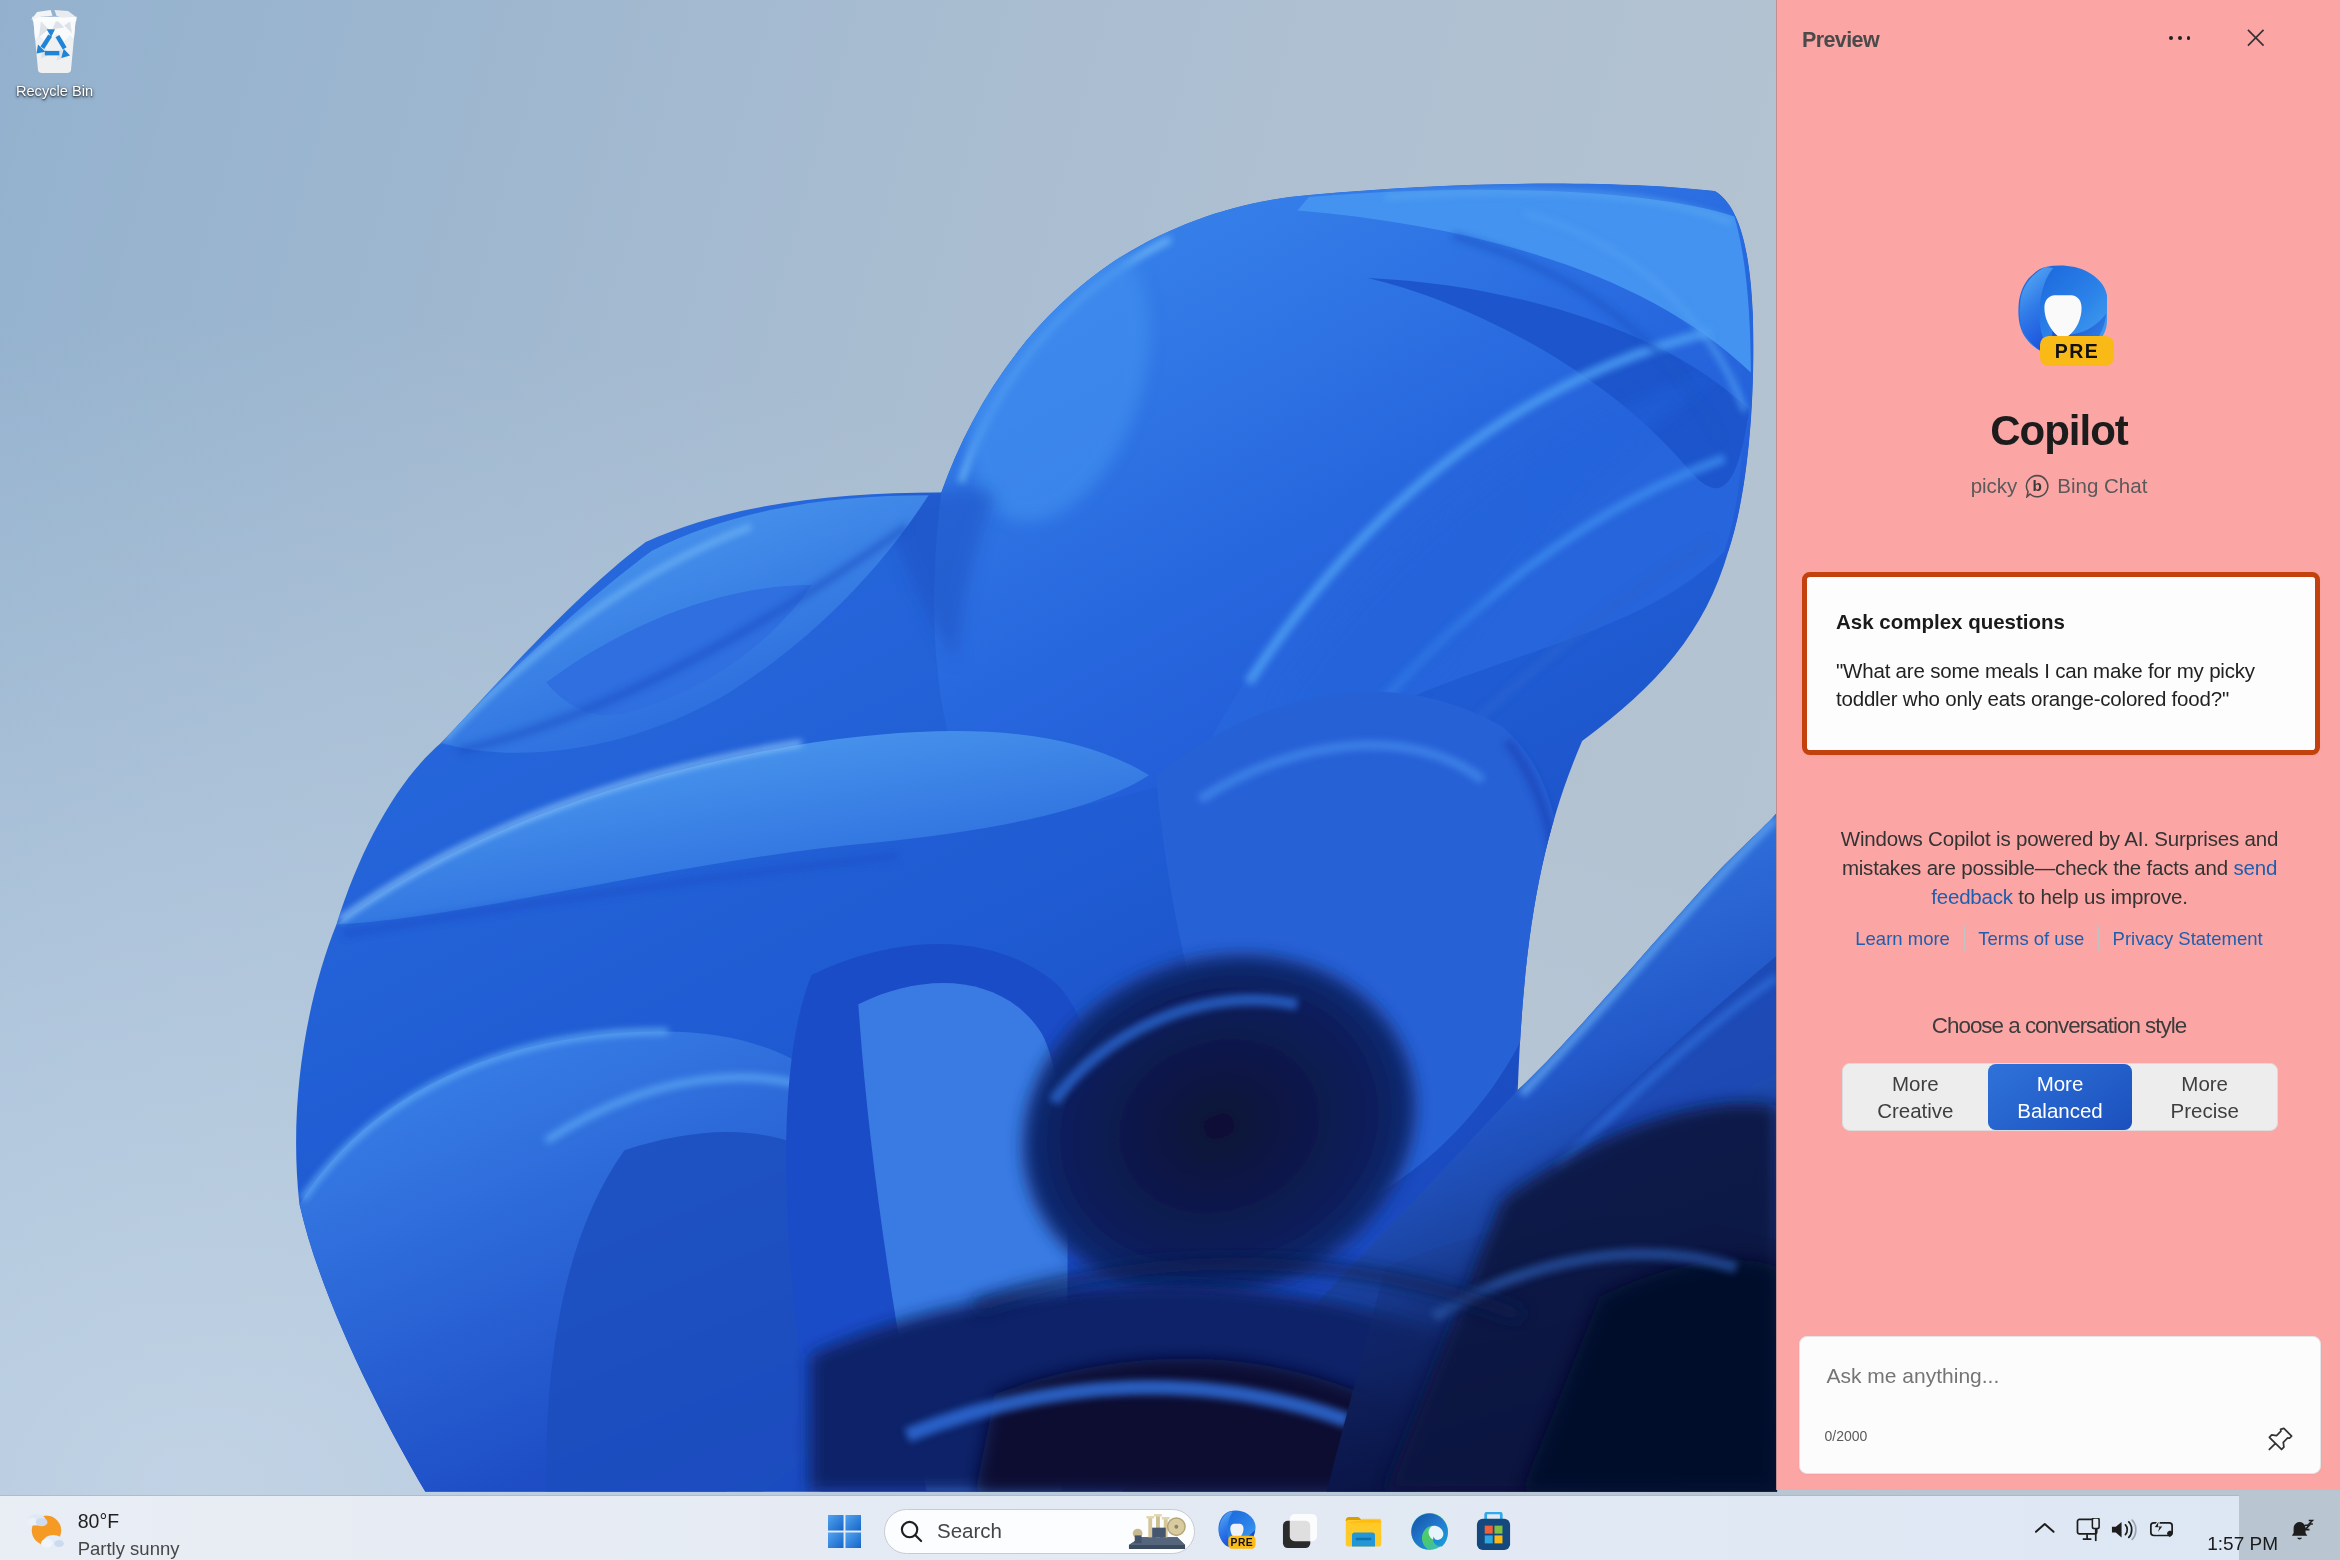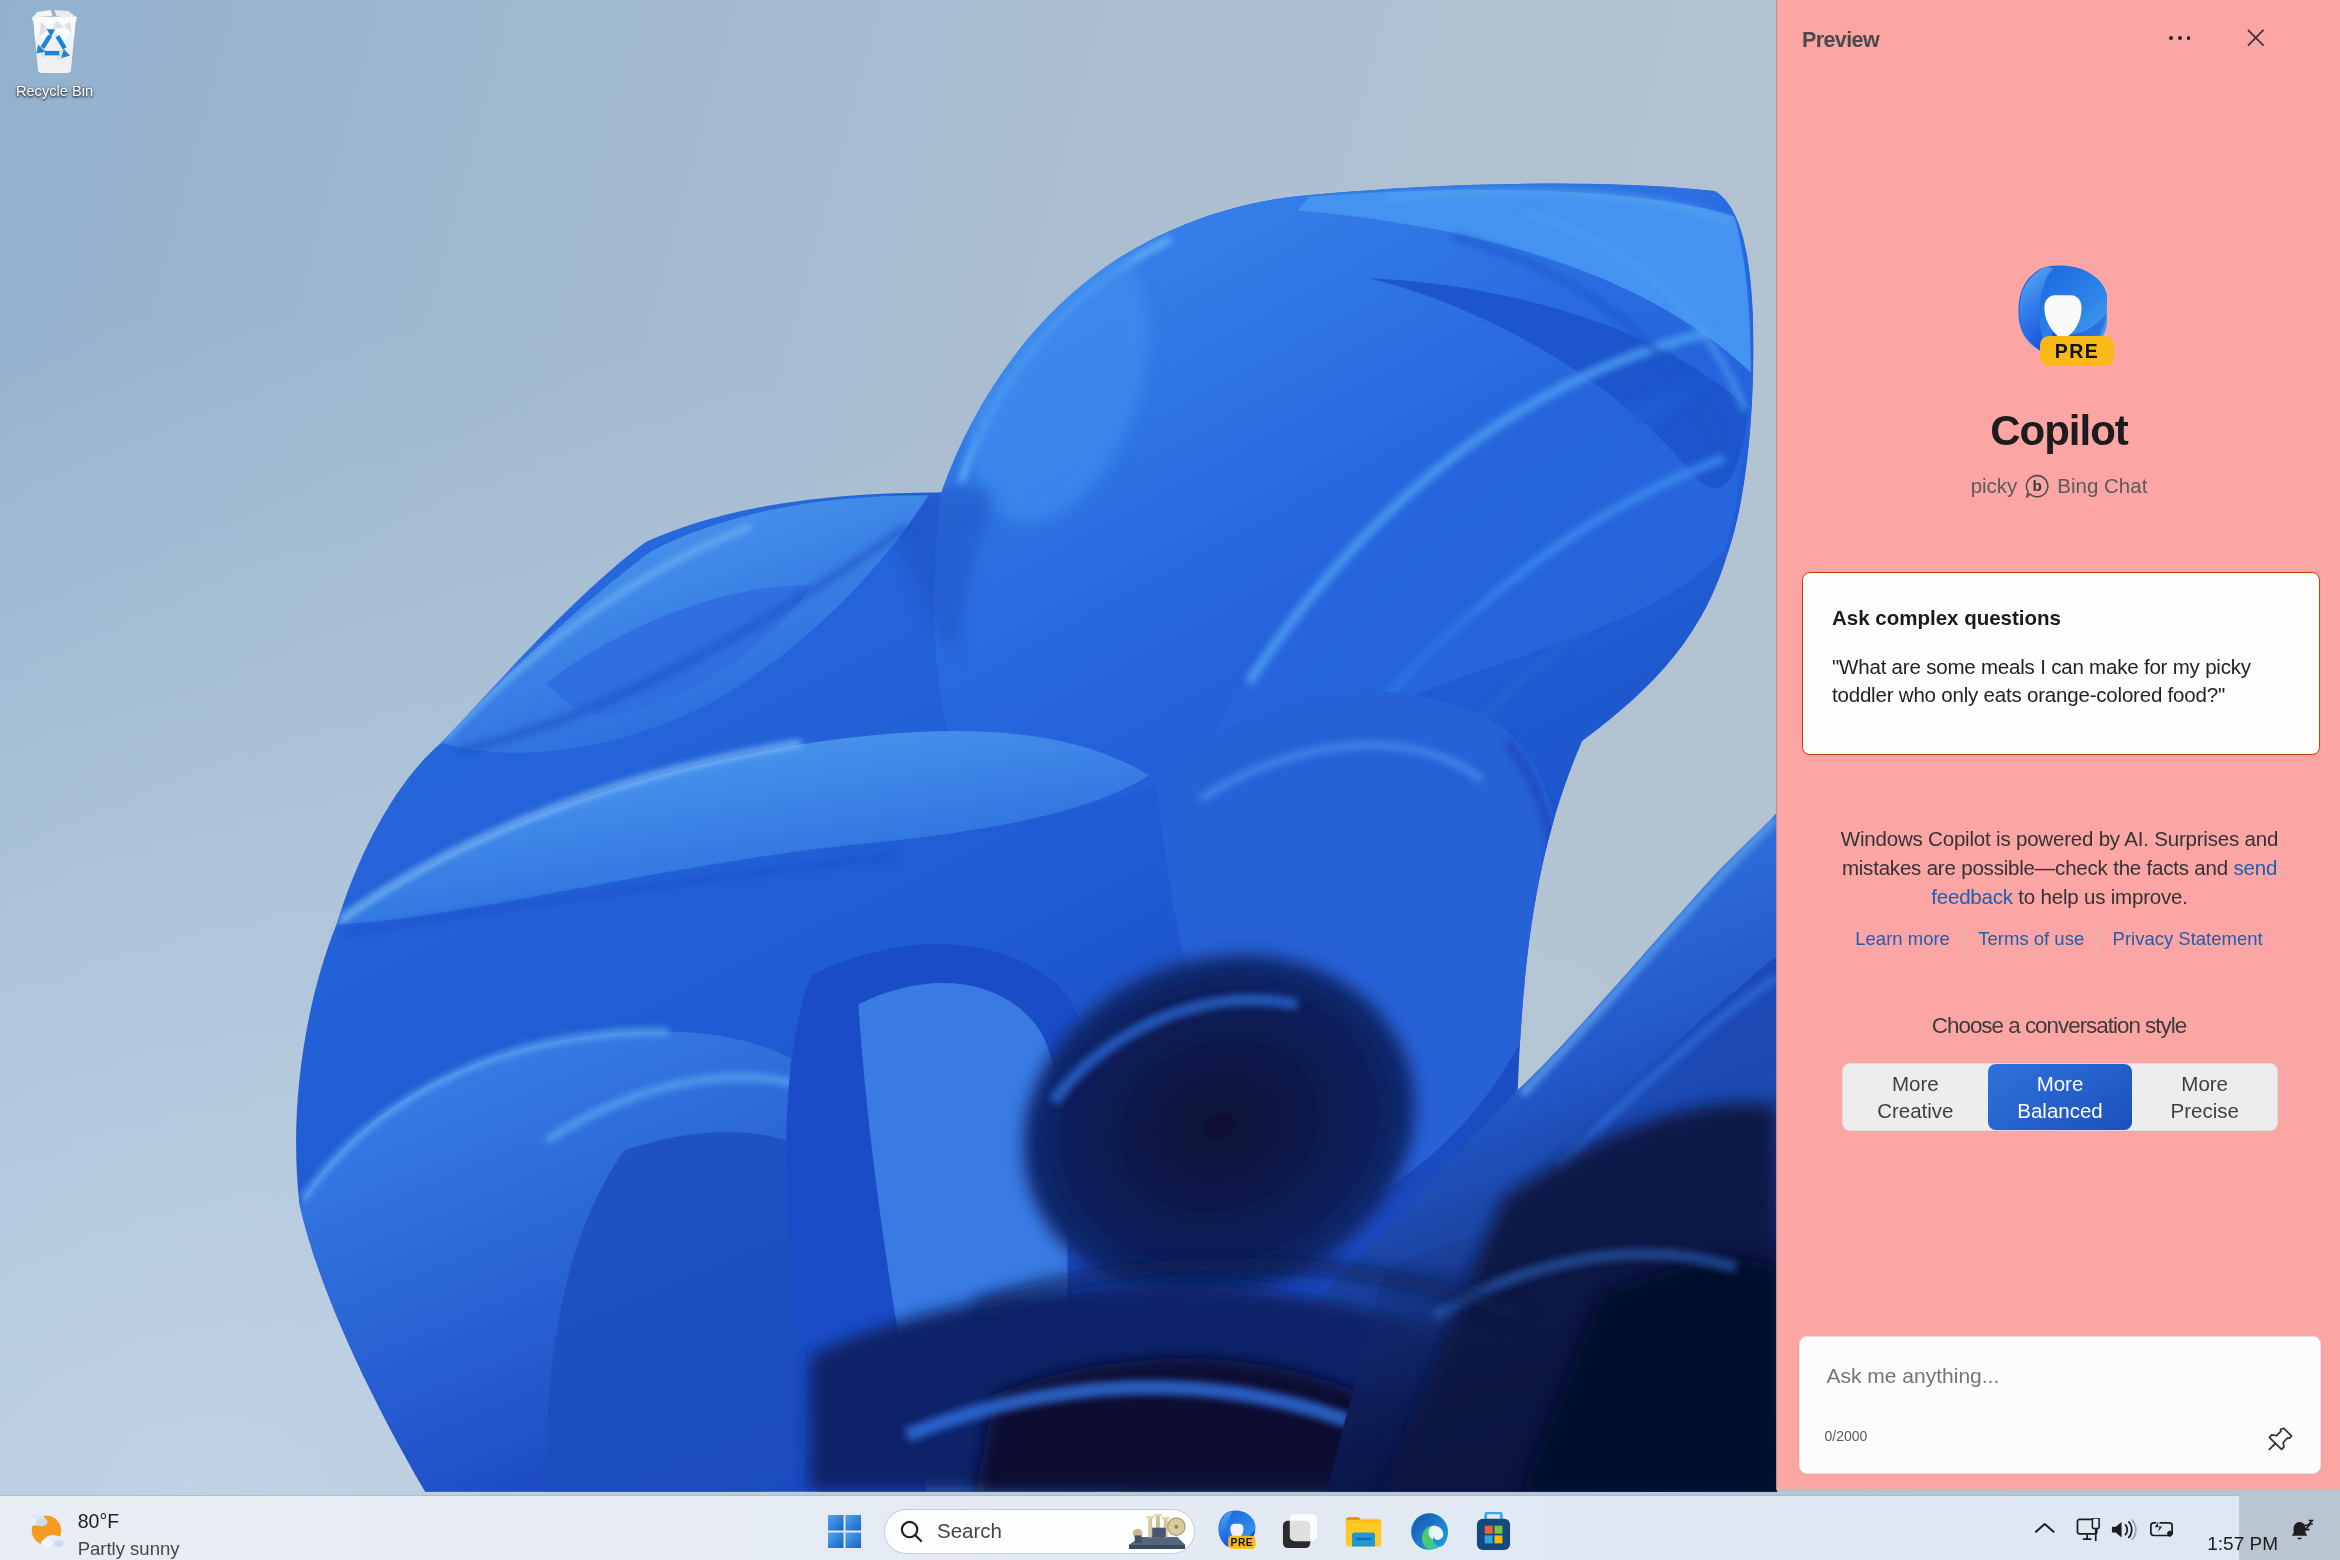--- a/index.html
+++ b/index.html
@@ -13,21 +13,21 @@
   
   #panel { position:absolute; left:1776px; top:0; width:565px; height:1490px; background:#fca5a5; border-left:1px solid rgba(90,100,110,0.35); }
   #pv { position:absolute; left:25px; top:28px; font-size:21.5px; font-weight:bold; letter-spacing:-0.6px; color:#4a4a4a; }
   #dots { position:absolute; left:392px; top:36px; width:39px; display:flex; gap:4.9px; }
   #dots i { width:3.9px; height:3.9px; border-radius:50%; background:#222; }
   #closex { position:absolute; left:469px; top:28px; width:19.5px; height:19.5px; }
   #logo { position:absolute; left:240px; top:265px; width:90px; height:91px; }
   #prebadge { position:absolute; left:263px; top:336px; width:74px; height:30px; background:#f9b916; border-radius:8.8px; color:#111; font-size:19.5px; font-weight:bold; letter-spacing:1.5px; text-align:center; line-height:30px; }
   #cptitle { position:absolute; left:0; top:407px; width:100%; text-align:center; font-size:42px; font-weight:bold; color:#1c1c1c; letter-spacing:-1px; }
   #withline { position:absolute; left:0; top:474px; width:100%; display:flex; justify-content:center; align-items:center; gap:7.8px; font-size:20.5px; color:#5a5a5a; }
-  #card { position:absolute; left:25px; top:572px; width:518px; height:183px; background:#fdfdfd; border:1px solid #c2410c; border-radius:7.8px; box-shadow:0 1px 2.9px rgba(0,0,0,0.04); padding:33px 29px 0 29px; }
+  #card { position:absolute; left:25px; top:572px; width:518px; height:183px; background:#fdfdfd; border:5px solid #c2410c; border-radius:7.8px; box-shadow:0 1px 2.9px rgba(0,0,0,0.04); padding:33px 29px 0 29px; }
   #card h3 { font-size:20.5px; font-weight:bold; color:#1a1a1a; }
   #card p { margin-top:23.4px; font-size:20.5px; line-height:28px; color:#222; letter-spacing:-0.2px; }
   #disc { position:absolute; left:39px; top:824px; width:487px; text-align:center; font-size:20.5px; line-height:29px; color:#333; letter-spacing:-0.2px; }
   #disc .lk { color:#1d5fae; }
   #links { position:absolute; left:0; top:926px; width:100%; display:flex; justify-content:center; align-items:center; gap:13.7px; font-size:18.5px; color:#1d5fae; }
   #links .sep { width:1px; height:25px; background:#c3c3c3; }
   #choose { position:absolute; left:0; top:1013px; width:100%; text-align:center; font-size:22.4px; letter-spacing:-1px; color:#3c3c3c; }
   #styles { position:absolute; left:65px; top:1063px; width:436px; height:68px; background:#ededed; border:1px solid #dcdcdc; border-radius:7.8px; display:flex; }
   #styles .seg { width:145px; display:flex; flex-direction:column; justify-content:center; text-align:center; font-size:20.5px; line-height:27px; color:#3f3f3f; }
   #styles .mid { background:linear-gradient(145deg,#2f72da,#1b50bd); border-radius:7.8px; color:#fff; }

